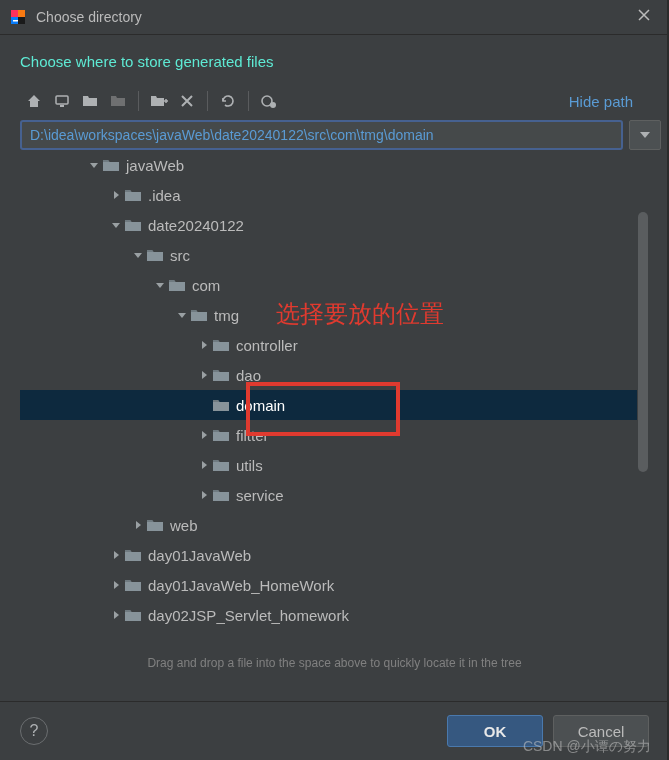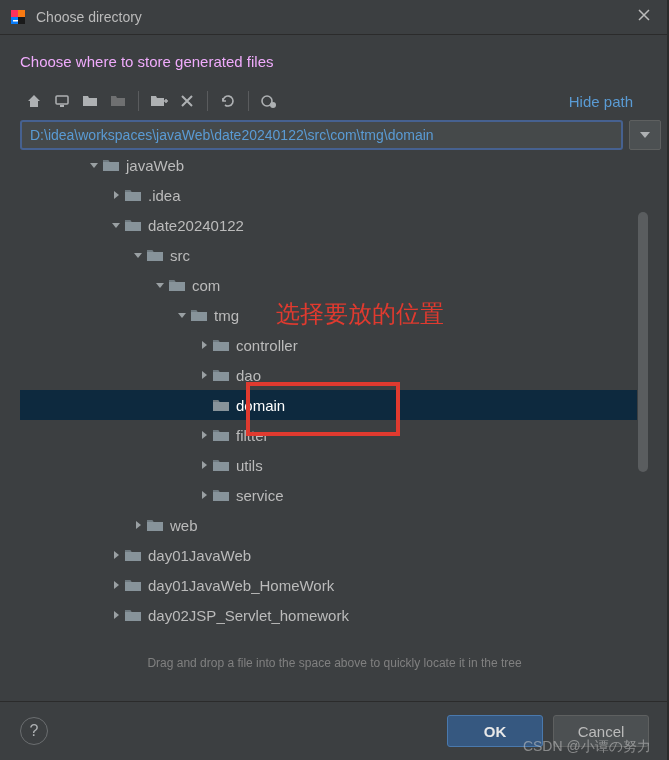--- a/index.html
+++ b/index.html
@@ -33,21 +33,21 @@
   }
   .titlebar .close {
     color: #bbbbbb;
     font-size: 16px;
     cursor: pointer;
     padding: 4px 8px;
   }
   .prompt {
     padding: 18px 20px 14px 20px;
     font-size: 15px;
-    color: #f0abfc;
+    color: #5eead4;
   }
   .toolbar {
     display: flex;
     align-items: center;
     padding: 4px 28px 6px 20px;
     gap: 0;
   }
   .tb-btn {
     width: 28px; height: 26px;
     display: inline-flex;

